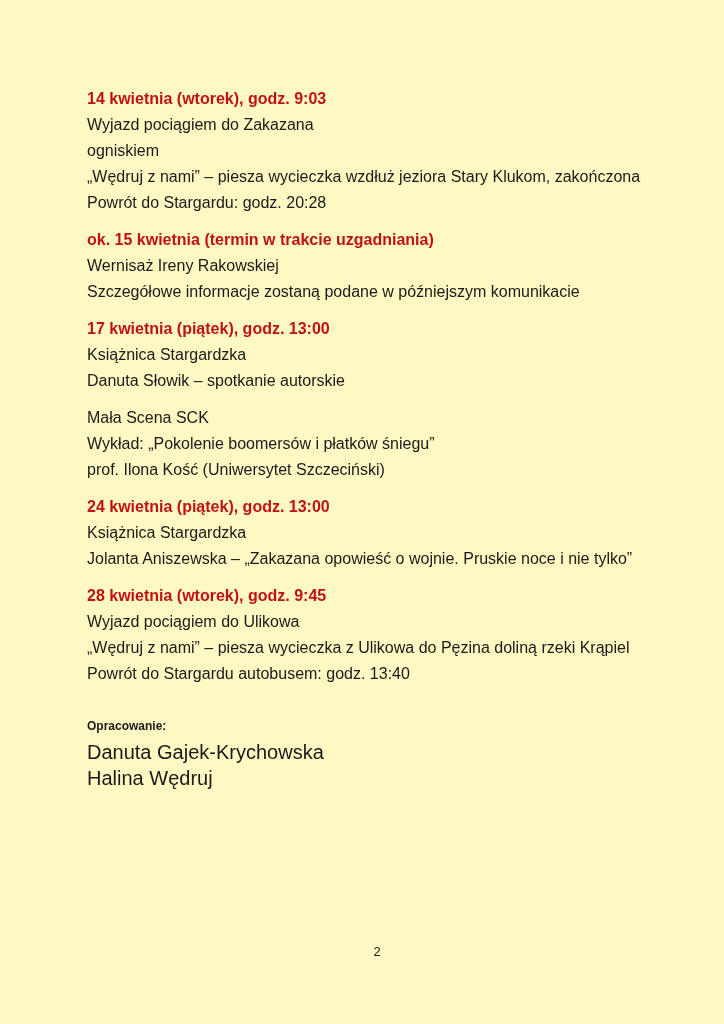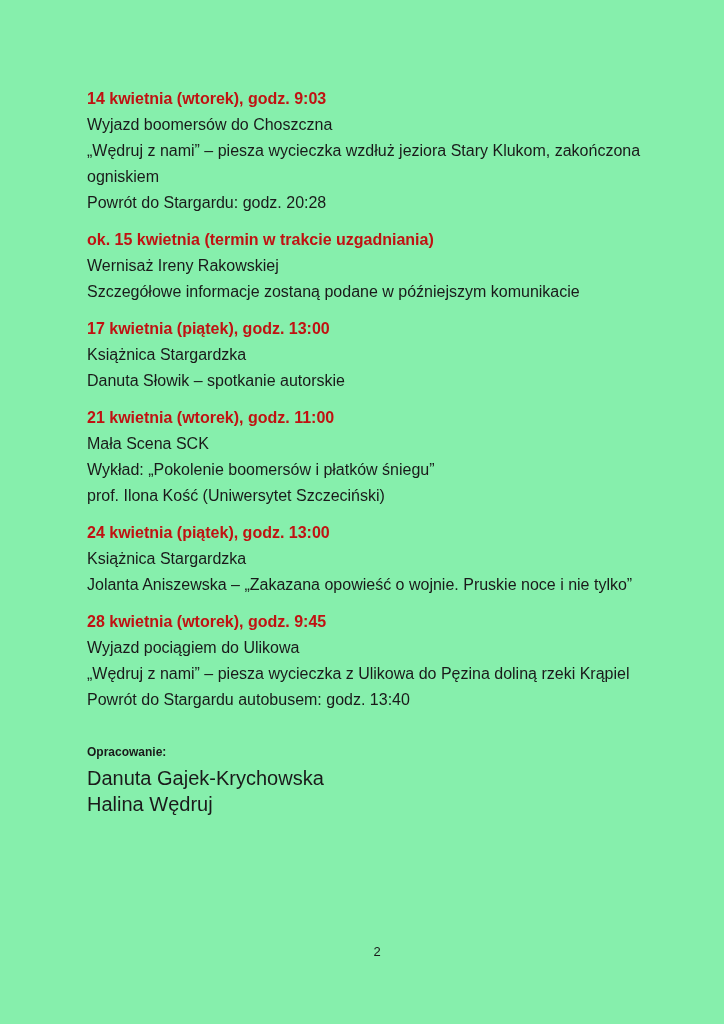--- a/index.html
+++ b/index.html
@@ -57,42 +57,41 @@
     width: 580px;
     text-align: center;
     font-size: 13px;
     line-height: 18px;
     color: #1a1a1a;
   }
 </style>
 </head>
 <body>
 
-<div class="page" style="--accent-red: #c01212; background: #86efac; color: rgb(26, 26, 26);">
+<div class="page" style="--accent-red: #c01212; background: #fef9c3; color: rgb(26, 26, 26);">
   <div class="content">
     <div id="events-list">
         <div class="event-block">
           <div class="event-heading">14 kwietnia (wtorek), godz. 9:03</div>
-          <div class="event-line">Wyjazd boomersów do Choszczna</div>
+          <div class="event-line">Wyjazd pociągiem do Zakazana</div>
+          <div class="event-line">ogniskiem</div>
           <div class="event-line">„Wędruj z nami” – piesza wycieczka wzdłuż jeziora Stary Klukom, zakończona</div>
-          <div class="event-line">ogniskiem</div>
           <div class="event-line">Powrót do Stargardu: godz. 20:28</div>
         </div>
         <div class="event-block">
           <div class="event-heading">ok. 15 kwietnia (termin w trakcie uzgadniania)</div>
           <div class="event-line">Wernisaż Ireny Rakowskiej</div>
           <div class="event-line">Szczegółowe informacje zostaną podane w późniejszym komunikacie</div>
         </div>
         <div class="event-block">
           <div class="event-heading">17 kwietnia (piątek), godz. 13:00</div>
           <div class="event-line">Książnica Stargardzka</div>
           <div class="event-line">Danuta Słowik – spotkanie autorskie</div>
         </div>
         <div class="event-block">
-          <div class="event-heading">21 kwietnia (wtorek), godz. 11:00</div>
           <div class="event-line">Mała Scena SCK</div>
           <div class="event-line">Wykład: „Pokolenie boomersów i płatków śniegu”</div>
           <div class="event-line">prof. Ilona Kość (Uniwersytet Szczeciński)</div>
         </div>
         <div class="event-block">
           <div class="event-heading">24 kwietnia (piątek), godz. 13:00</div>
           <div class="event-line">Książnica Stargardzka</div>
           <div class="event-line">Jolanta Aniszewska – „Zakazana opowieść o wojnie. Pruskie noce i nie tylko”</div>
         </div>
         <div class="event-block">

